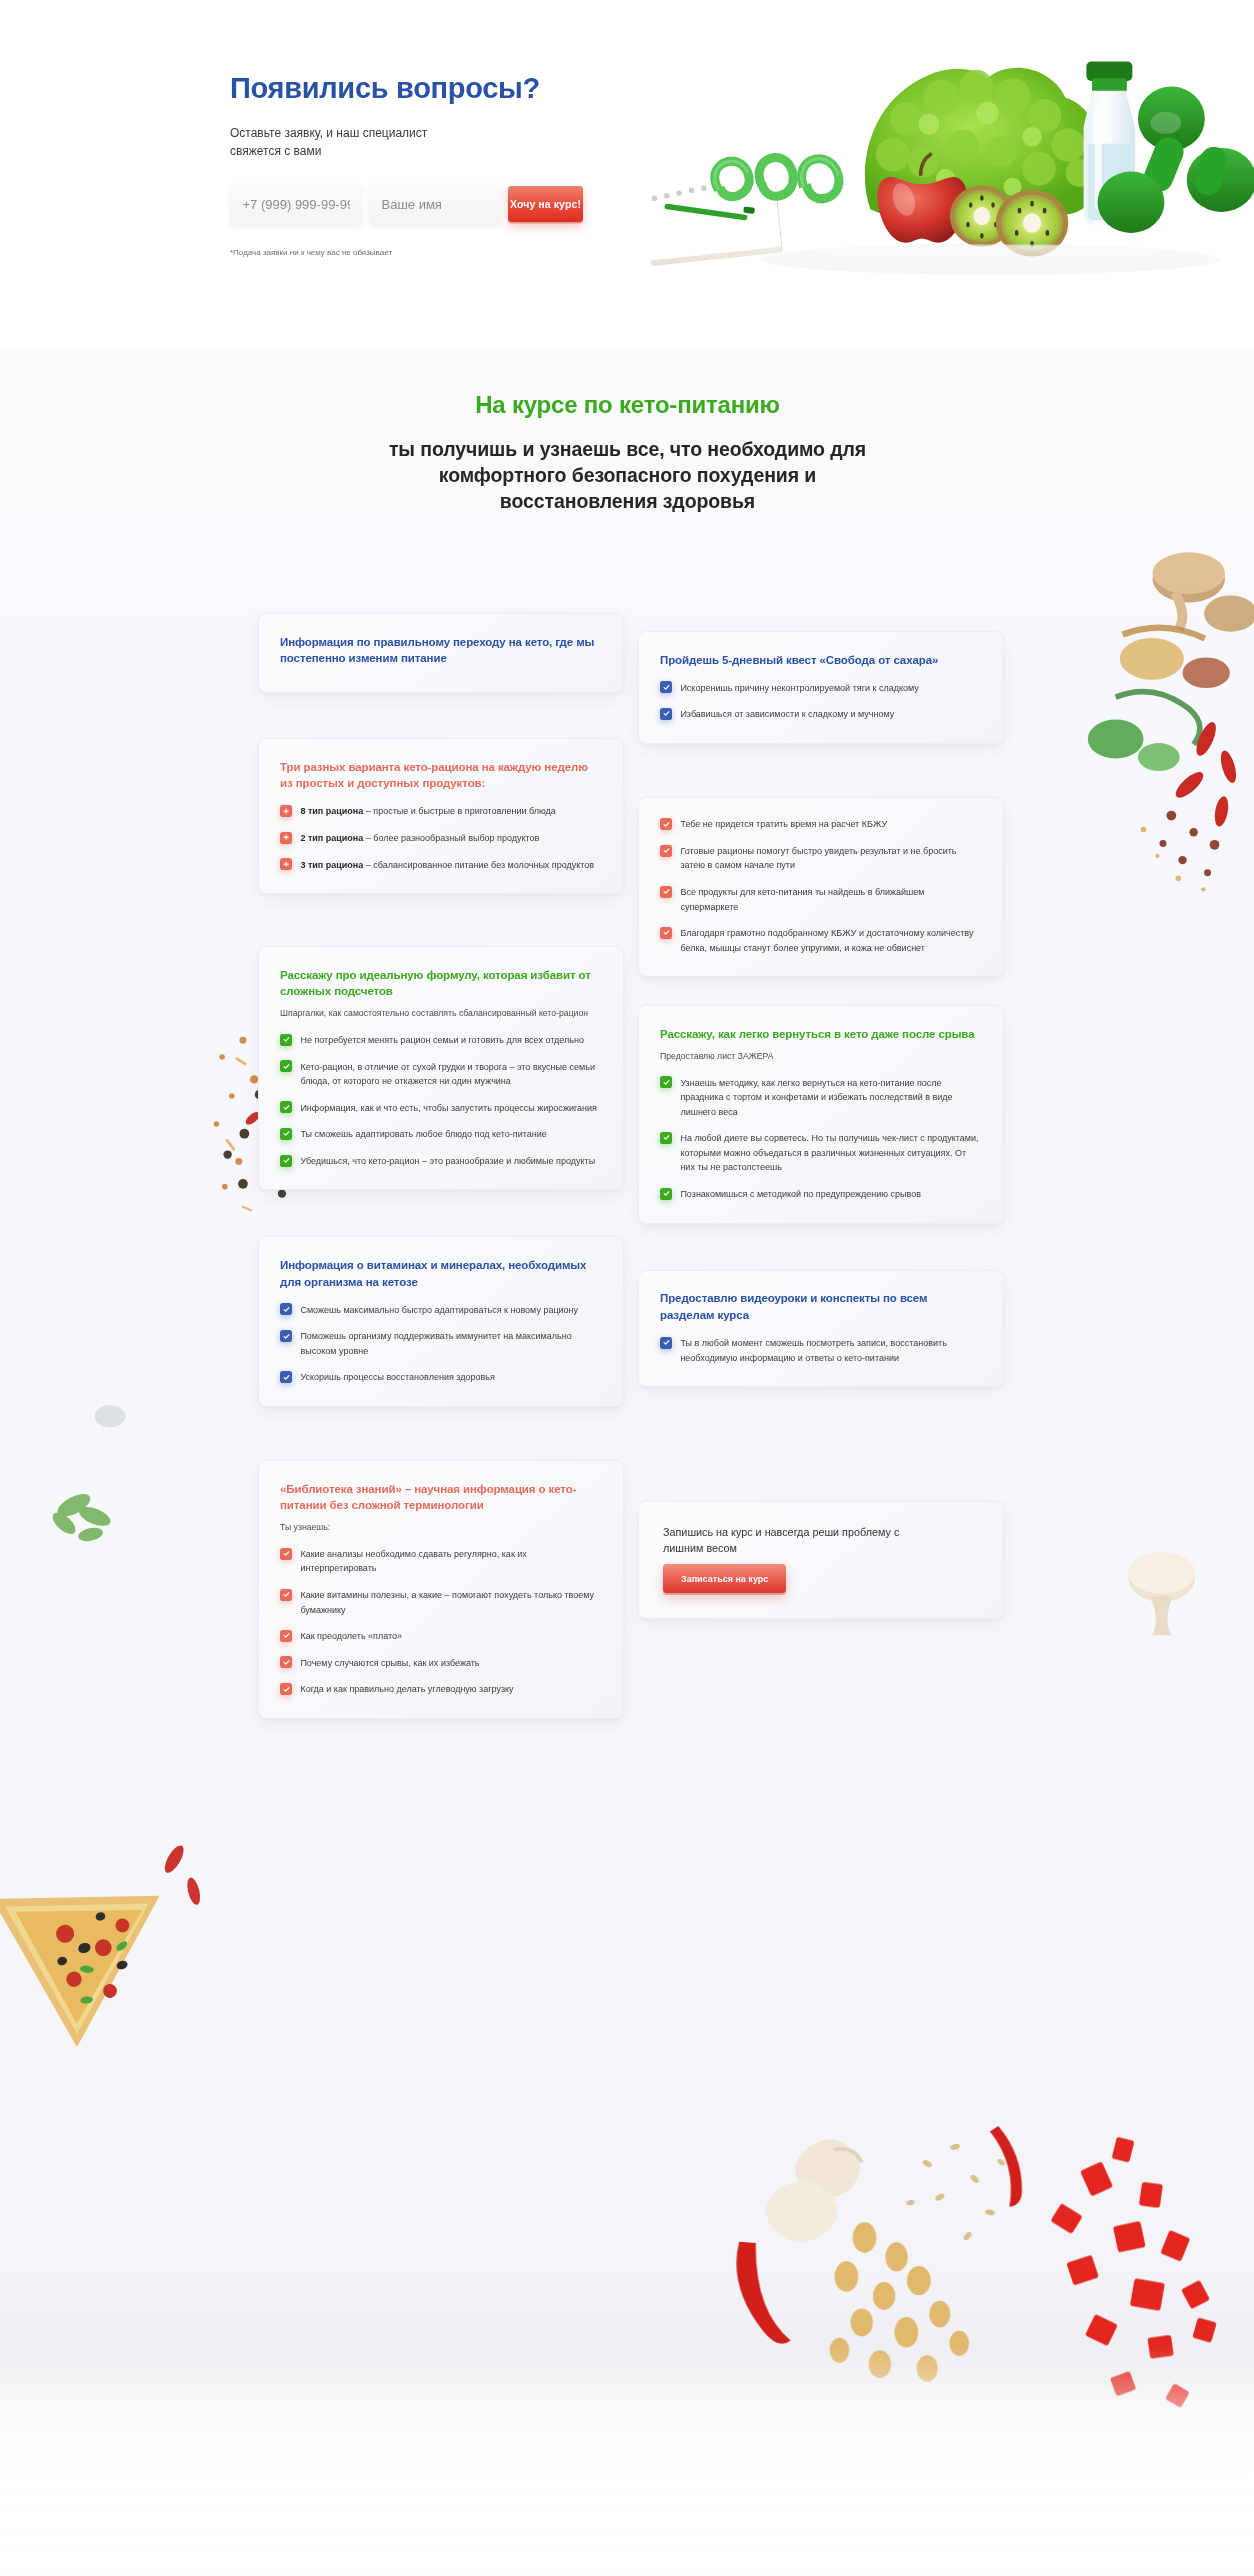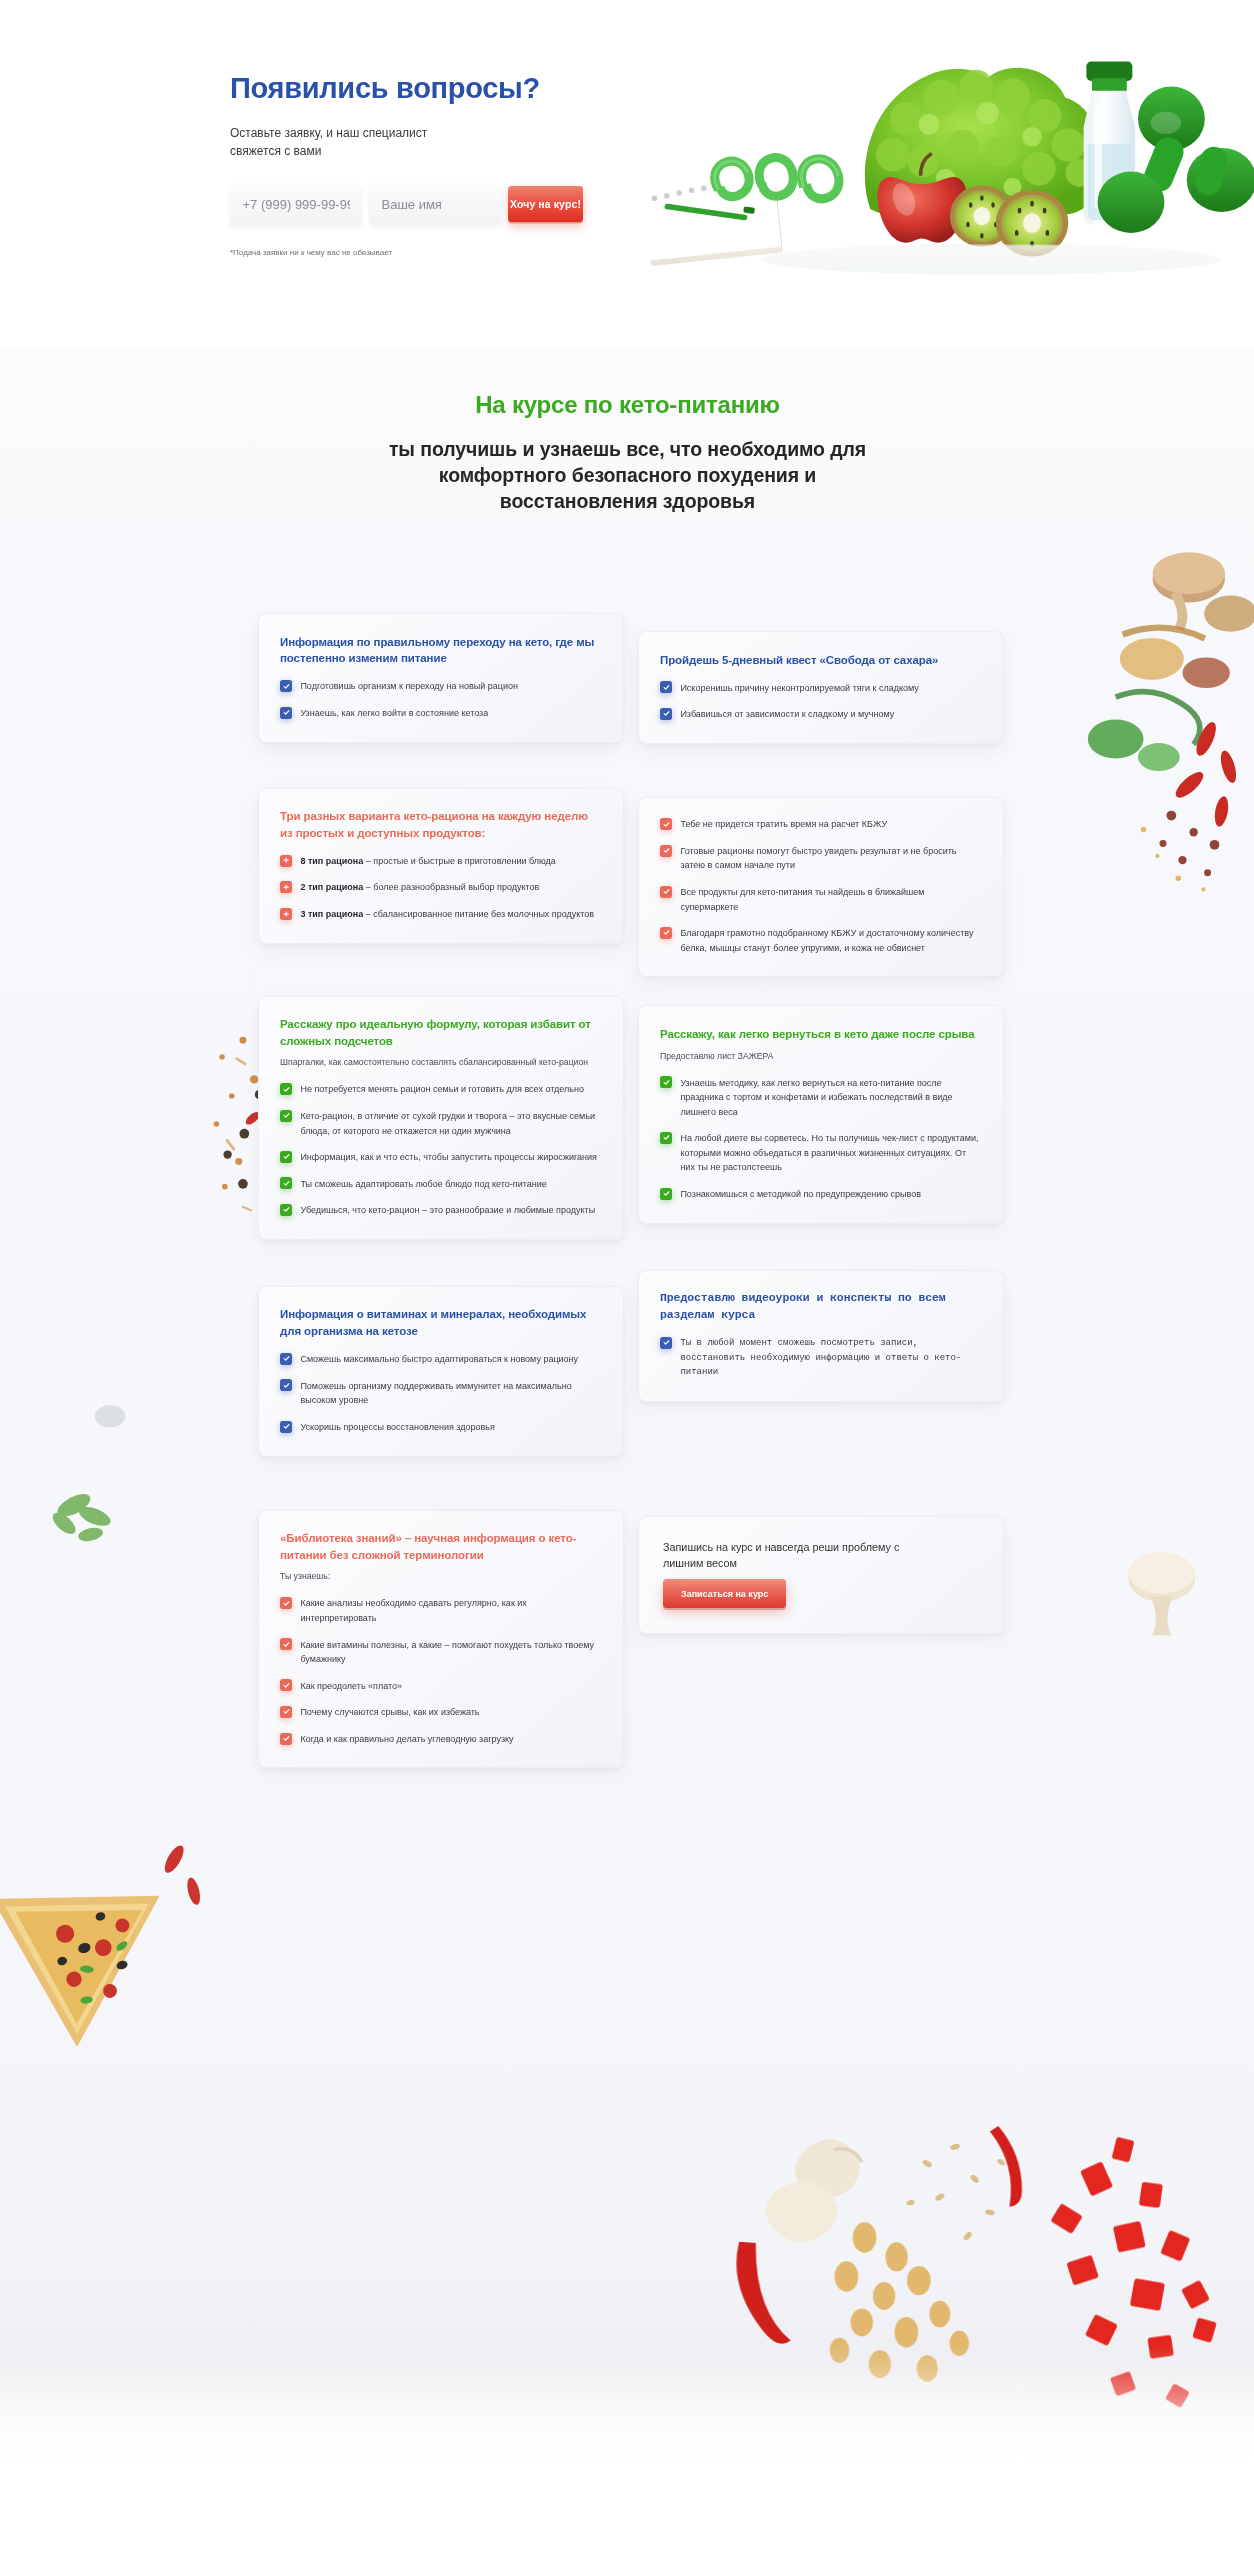--- a/index.html
+++ b/index.html
@@ -636,38 +636,20 @@
     </svg>
   </div>
 
   <div class="grid">
 
     <div class="row">
       <div class="col">
 
         <div class="card">
           <div class="card-title blue">Информация по правильному переходу на кето, где мы постепенно изменим питание</div>
-          <div class="items">
-            <div class="item">
-              <span class="tick blue">
-                <svg width="7" height="7" viewBox="0 0 12 12">
-                    <path d="M2 6.3 L4.6 8.8 L10 3" stroke="#fff" stroke-width="2" fill="none" stroke-linecap="round" stroke-linejoin="round"></path>
-                  </svg>
-              </span>
-              <span class="item-text">Подготовишь организм к переходу на новый рацион</span>
-            </div>
-            <div class="item">
-              <span class="tick blue">
-                <svg width="7" height="7" viewBox="0 0 12 12">
-                    <path d="M2 6.3 L4.6 8.8 L10 3" stroke="#fff" stroke-width="2" fill="none" stroke-linecap="round" stroke-linejoin="round"></path>
-                  </svg>
-              </span>
-              <span class="item-text">Узнаешь, как легко войти в состояние кетоза</span>
-            </div>
-          </div>
         </div>
 
         <div class="card" style="margin-top:45px;">
           <div class="card-title red">Три разных варианта кето-рациона на каждую неделю из простых и доступных продуктов:</div>
           <div class="items">
             <div class="item">
               <span class="tick red">
                 <svg width="6.3" height="6.3" viewBox="0 0 12 12">
                     <path d="M6 2 V10 M2 6 H10" stroke="#fff" stroke-width="2" stroke-linecap="round"></path>
                   </svg>
@@ -910,21 +892,21 @@
               <span class="tick green">
                 <svg width="7" height="7" viewBox="0 0 12 12">
                     <path d="M2 6.3 L4.6 8.8 L10 3" stroke="#fff" stroke-width="2" fill="none" stroke-linecap="round" stroke-linejoin="round"></path>
                   </svg>
               </span>
               <span class="item-text">Познакомишься с методикой по предупреждению срывов</span>
             </div>
           </div>
         </div>
 
-        <div class="card" style="margin-top:46px;font-family:Liberation Mono, monospace;">
+        <div class="card" style="margin-top:46px;">
           <div class="card-title blue">Предоставлю видеоуроки и конспекты по всем разделам курса</div>
           <div class="items">
             <div class="item">
               <span class="tick blue">
                 <svg width="7" height="7" viewBox="0 0 12 12">
                     <path d="M2 6.3 L4.6 8.8 L10 3" stroke="#fff" stroke-width="2" fill="none" stroke-linecap="round" stroke-linejoin="round"></path>
                   </svg>
               </span>
               <span class="item-text">Ты в любой момент сможешь посмотреть записи, восстановить необходимую информацию и ответы о кето-питании</span>
             </div>

